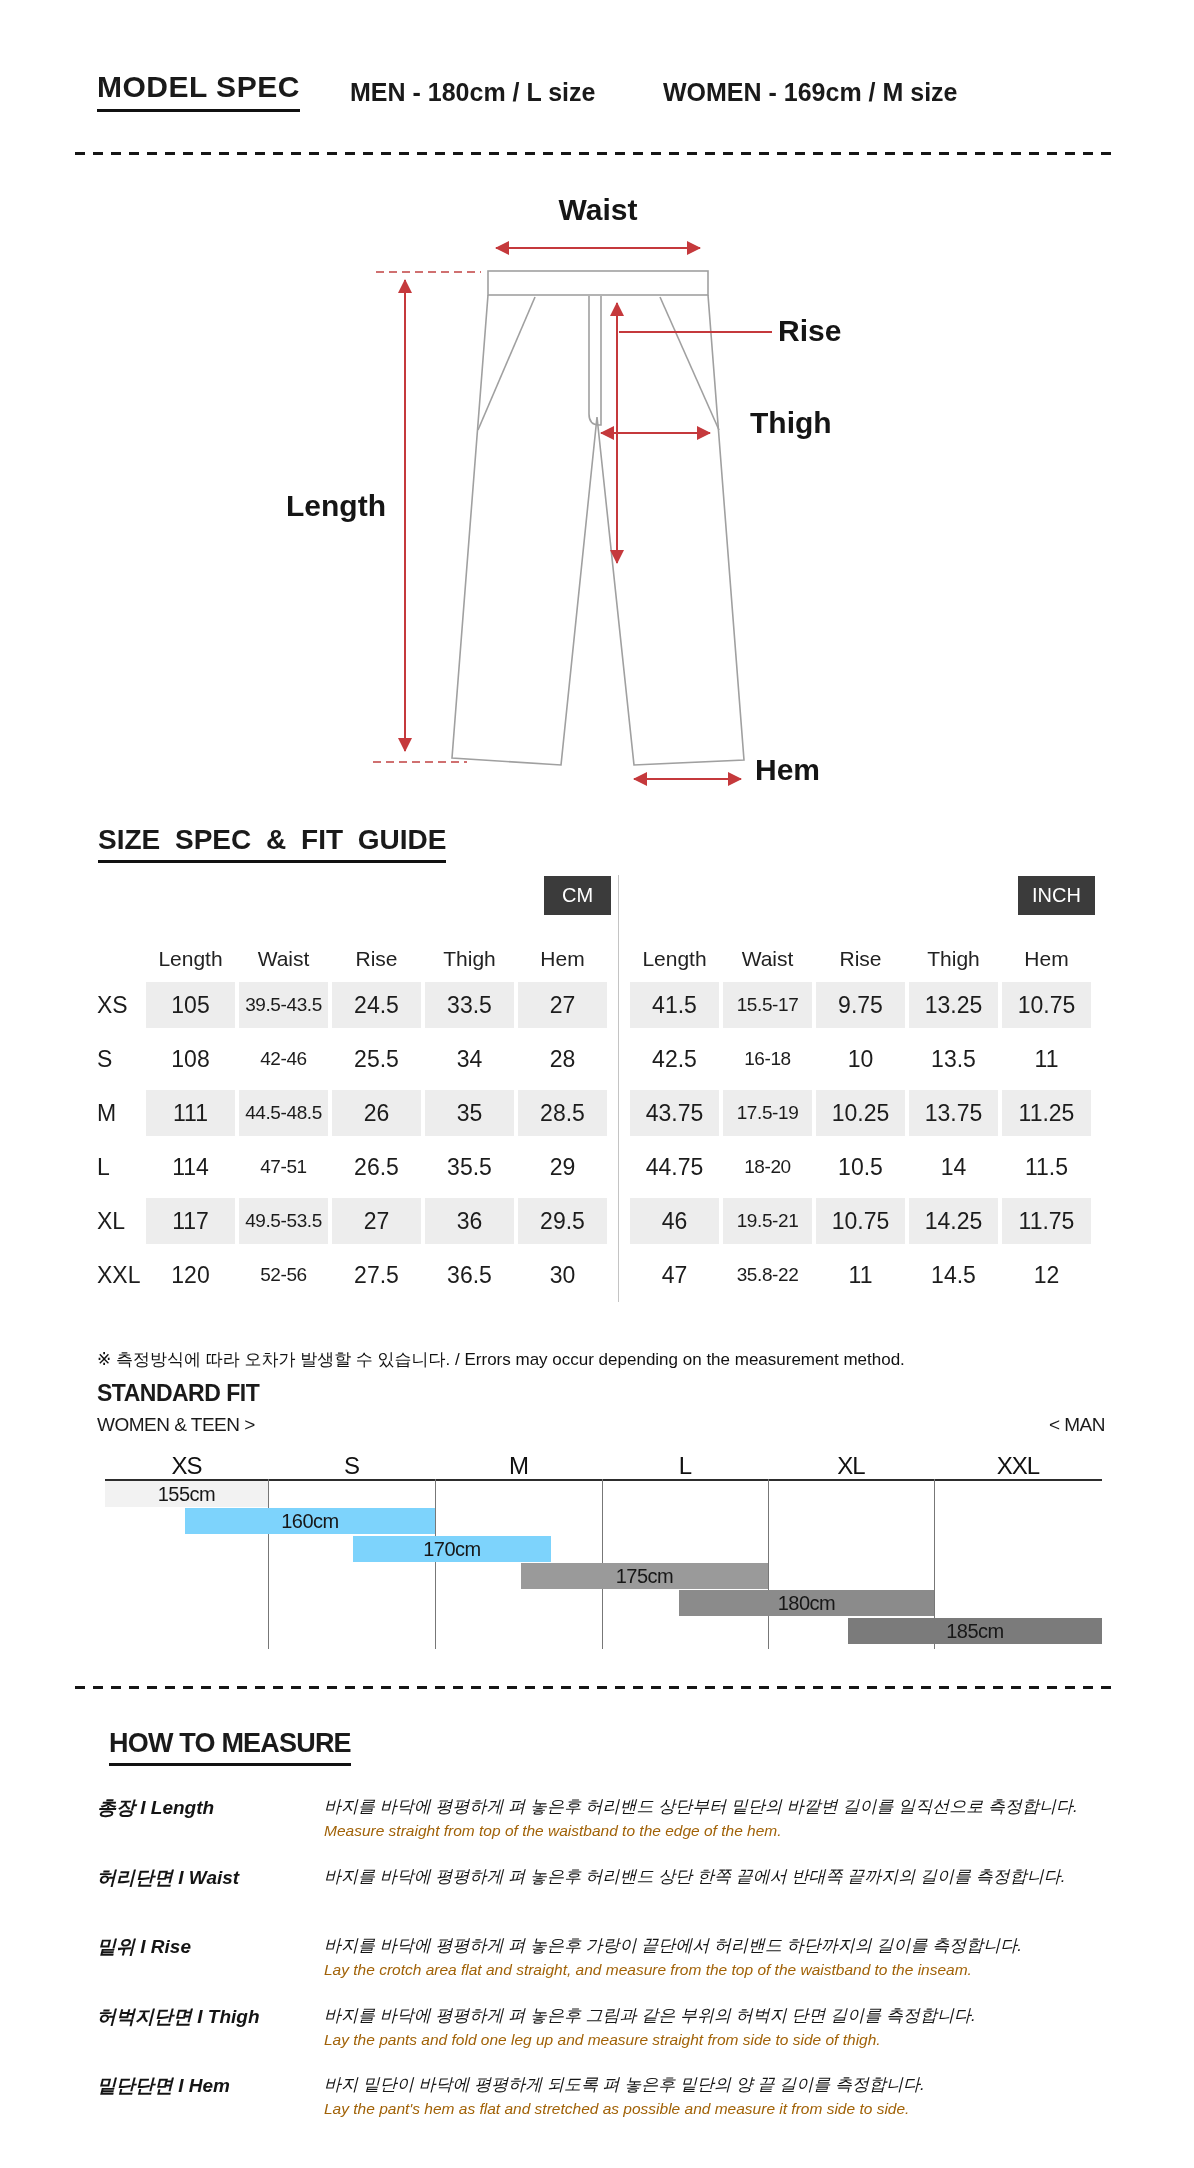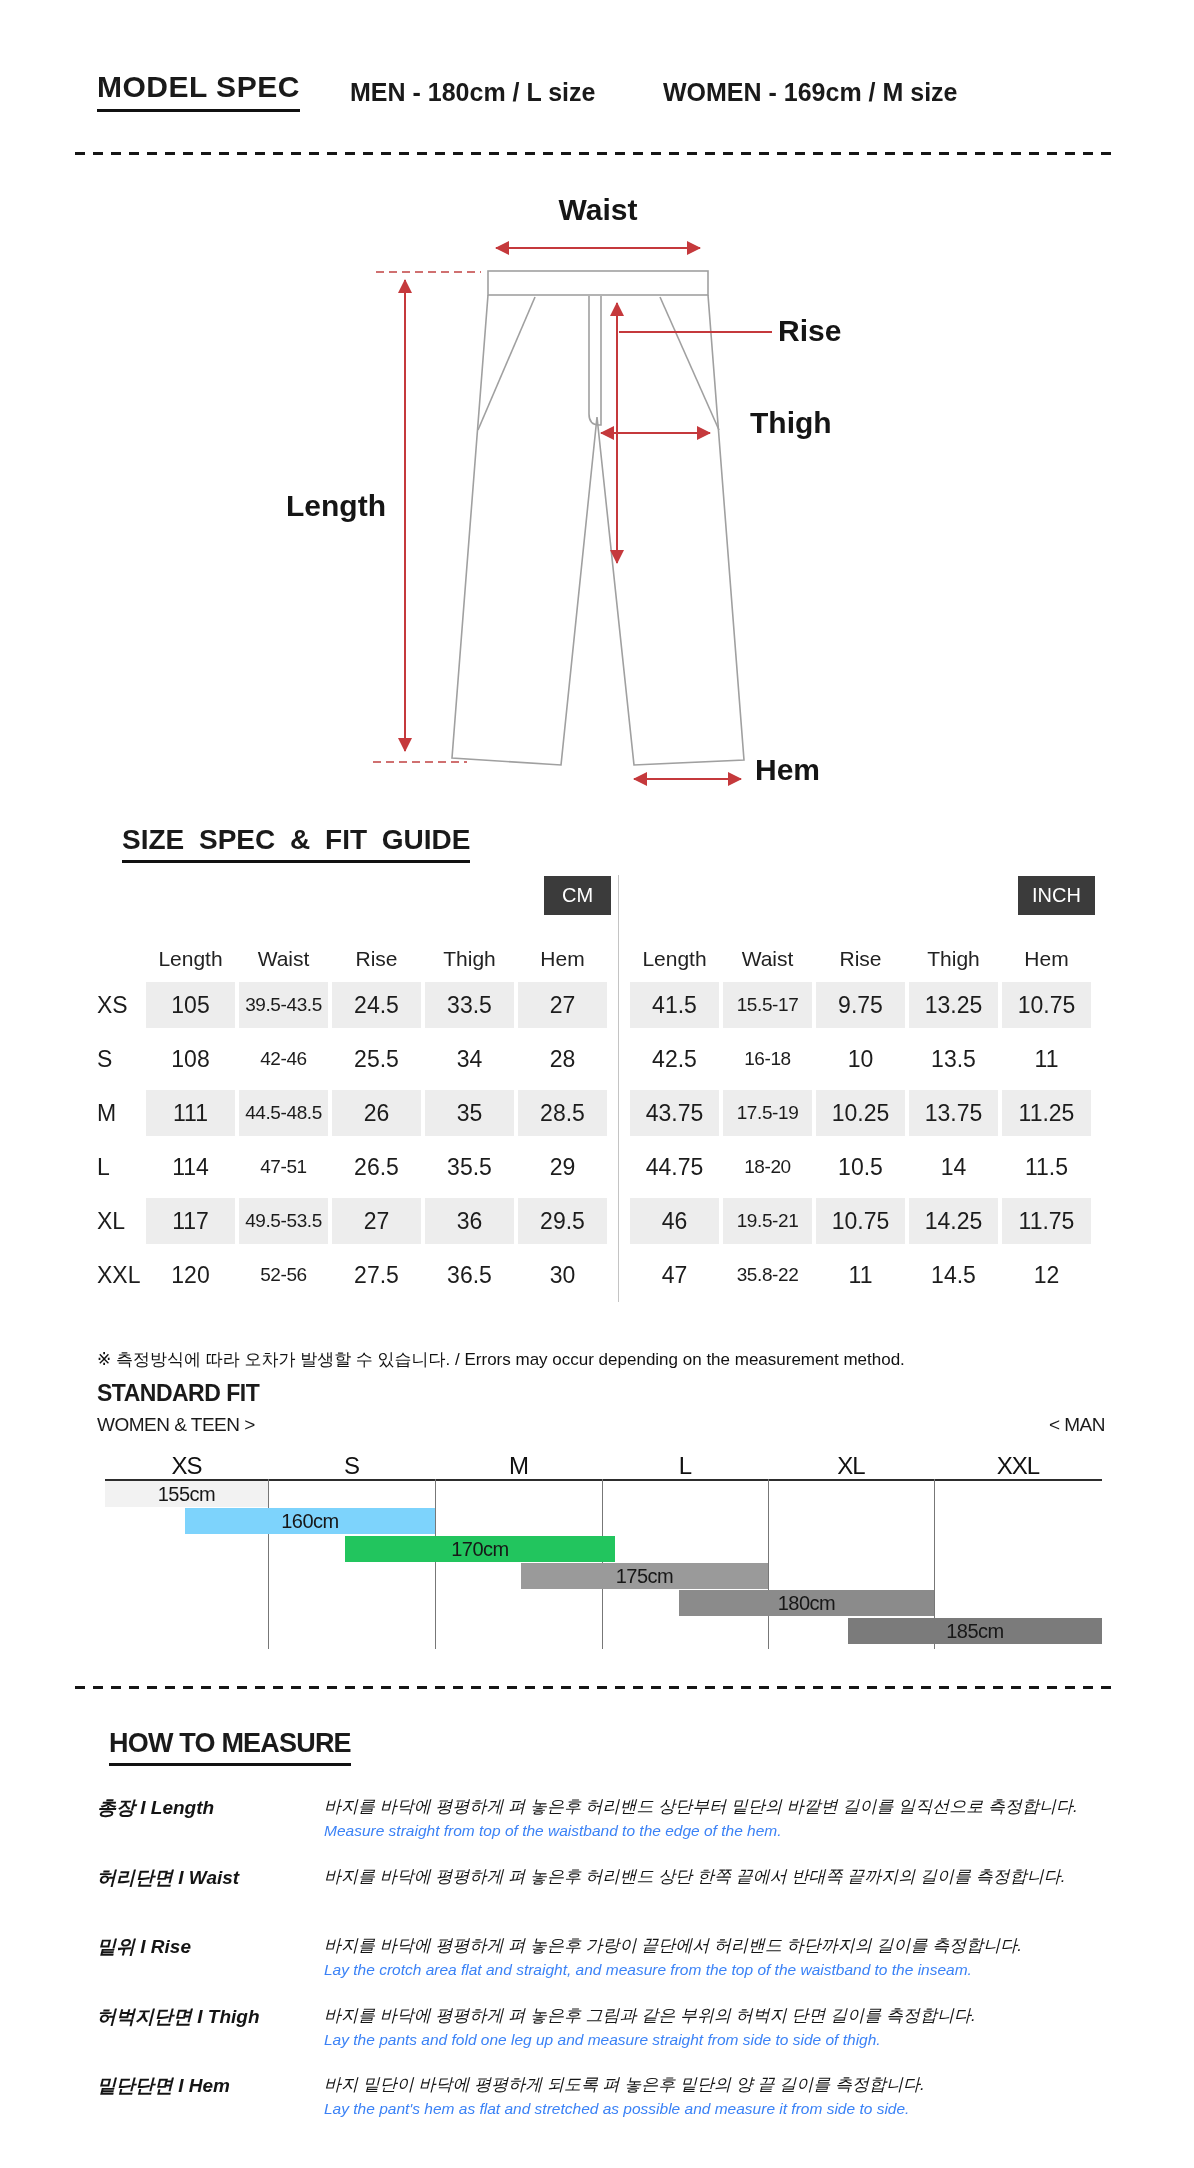--- a/index.html
+++ b/index.html
@@ -21,21 +21,21 @@
   
   .diag-label{font-size:30px;font-weight:bold;color:#151515;}
   .lbl-waist{left:518px;top:193px;width:160px;text-align:center;}
   .lbl-rise{left:778px;top:314px;}
   .lbl-thigh{left:750px;top:406px;}
   .lbl-length{left:236px;top:489px;width:150px;text-align:right;}
   .lbl-hem{left:755px;top:753px;}
 
   
   .size-title{left:98px;top:824px;font-size:28px;font-weight:bold;word-spacing:7px;
-              border-bottom:3px solid #111;padding-bottom:4px;margin-left:24px;}
+              border-bottom:3px solid #111;padding-bottom:4px;}
 
   .unit-badge{background:#3b3b3b;color:#fff;font-size:20px;display:flex;align-items:center;justify-content:center;}
   .cm-badge{left:544px;top:876px;width:67px;height:39px;}
   .inch-badge{left:1018px;top:876px;width:77px;height:39px;}
 
   .spec-table{display:grid;grid-template-rows:38px repeat(6,54px);}
   .cm-table{left:97px;top:940px;grid-template-columns:47px repeat(5,93px);}
   .inch-table{left:628px;top:940px;grid-template-columns:repeat(5,93px);}
   .cell{display:flex;align-items:center;justify-content:center;font-size:23px;color:#1c1c1c;
         padding:4px 2px;box-sizing:border-box;}
@@ -59,21 +59,21 @@
   .fc-bar{position:absolute;height:26px;line-height:26px;text-align:center;
           font-size:20px;letter-spacing:-.5px;color:#171717;}
 
   
   .how-title{left:97px;top:1728px;font-size:27px;font-weight:bold;letter-spacing:-.8px;
              border-bottom:3px solid #111;padding-bottom:4px;margin-left:12px;}
   .measure-list{left:97px;top:1795px;width:1010px;height:360px;font-style:italic;}
   .m-item{position:absolute;left:0;width:1010px;height:60px;}
   .m-label{position:absolute;left:0;top:0;font-size:19px;font-weight:bold;color:#141414;}
   .m-ko{position:absolute;left:227px;top:0;font-size:17px;color:#141414;width:783px;}
-  .m-en{position:absolute;left:227px;top:27px;font-size:15.5px;color:#3b82f6;width:783px;}
+  .m-en{position:absolute;left:227px;top:27px;font-size:15.5px;color:#a16207;width:783px;}
 </style>
 </head>
 <body>
 
 <div class="page">
 
   <div class="abs model-title">MODEL SPEC</div>
   <div class="abs model-men">MEN - 180cm / L size</div>
   <div class="abs model-women">WOMEN - 169cm / M size</div>
 
@@ -215,21 +215,21 @@
       <div class="fc-size" style="left: 497px; width: 166px;">L</div>
       <div class="fc-size" style="left: 663px; width: 166px;">XL</div>
       <div class="fc-size" style="left: 829px; width: 168px;">XXL</div>
       <div class="fc-div" style="left: 163px;"></div>
       <div class="fc-div" style="left: 330px;"></div>
       <div class="fc-div" style="left: 497px;"></div>
       <div class="fc-div" style="left: 663px;"></div>
       <div class="fc-div" style="left: 829px;"></div>
       <div class="fc-bar" style="left: 0px; width: 163px; top: 29px; background: rgb(242, 242, 242);">155cm</div>
       <div class="fc-bar" style="left: 80px; width: 250px; top: 56px; background: #7dd3fc;">160cm</div>
-      <div class="fc-bar" style="left: 240px; width: 270px; top: 84px; background: #22c55e;">170cm</div>
+      <div class="fc-bar" style="left: 248px; width: 198px; top: 84px; background: #7dd3fc;">170cm</div>
       <div class="fc-bar" style="left: 416px; width: 247px; top: 111px; background: rgb(154, 154, 154);">175cm</div>
       <div class="fc-bar" style="left: 574px; width: 255px; top: 138px; background: rgb(139, 139, 139);">180cm</div>
       <div class="fc-bar" style="left: 743px; width: 254px; top: 166px; background: rgb(123, 123, 123);">185cm</div>
     </div>
 
   <div class="abs dash bottom"></div>
 
   <div class="abs how-title">HOW TO MEASURE</div>
   <div id="measure-list" class="abs measure-list">
       <div class="m-item" style="top: 0px;">

